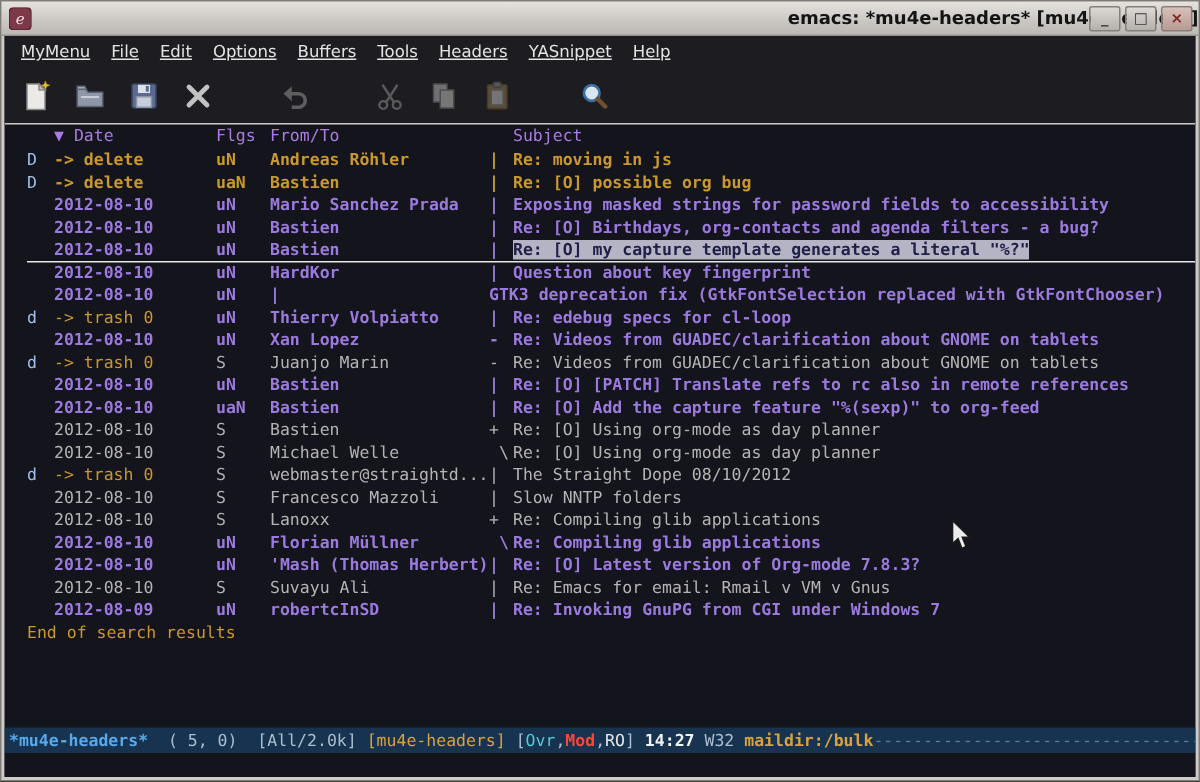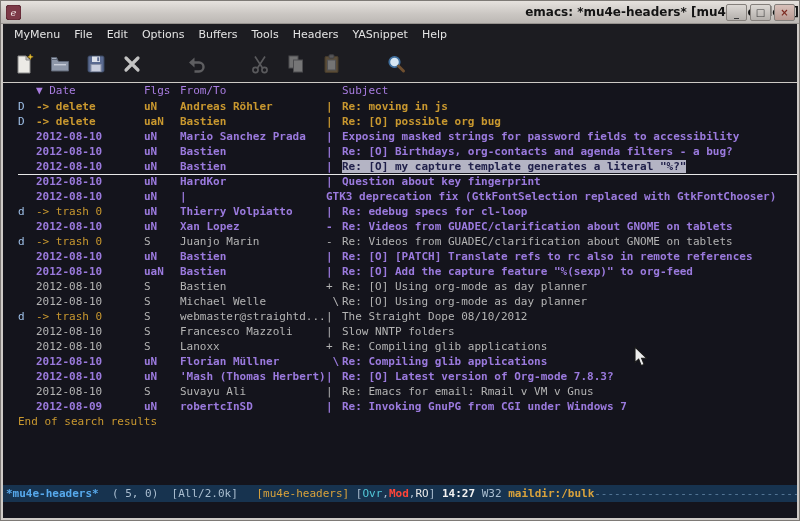--- a/index.html
+++ b/index.html
@@ -12,21 +12,21 @@
   .app-icon{margin-left:5px;width:15px;height:15px;flex:0 0 auto;}
   .title{position:absolute;left:0;right:0;text-align:right;font:bold 12px "DejaVu Sans",sans-serif;color:#141414;}
   .controls{margin-left:auto;margin-right:4px;display:flex;z-index:2;}
   .win-btn{width:19px;height:15px;margin-left:3px;background:linear-gradient(#dcd8d4,#b4b0ac);
            border:1px solid #847f7b;border-radius:2px;display:flex;align-items:center;justify-content:center;
            font:bold 10px "DejaVu Sans",sans-serif;color:#3a3a3a;cursor:default;}
   .win-btn.close{color:#7c2a20;background:linear-gradient(#d8c0ba,#b89a92);}
   
   .frame{flex:1;margin:0 2px 2px 2px;background:var(--buffer_bg);display:flex;flex-direction:column;overflow:hidden;}
   .menubar{flex:0 0 22px;background:var(--menubar_bg);display:flex;align-items:flex-end;padding-left:4px;
-           font:11px "DejaVu Sans",sans-serif;color:#e4e4e4;}
+           font:11px "DejaVu Sans",sans-serif;color:#e4e4e4;text-decoration:underline;}
   .menu-item{padding:0 7px;line-height:22px;cursor:default;}
   .toolbar{flex:0 0 37px;background:var(--toolbar_bg);border-bottom:1px solid #cdc9c5;
            display:flex;align-items:center;padding-left:8px;box-sizing:border-box;}
   .tool-button{width:26px;height:26px;margin-right:10px;display:flex;align-items:center;justify-content:center;}
   .tool-button svg{width:22px;height:22px;display:block;}
   .tool-button.disabled{opacity:.42;}
   .tool-button.gap{margin-left:28px;}
   
   .buffer{flex:1;overflow:hidden;padding-left:15px;display:flex;flex-direction:column;
           font:11px/15px "DejaVu Sans Mono",monospace;color:var(--buffer_fg);}
@@ -42,21 +42,21 @@
   .mark-trash .col-date{color:var(--marked);font-weight:normal;}
   .row .col-fringe{color:var(--mark_char);font-weight:normal;font-style:normal;}
   .row.current{box-shadow:0 1px 0 var(--current_underline);}
   .row.current .subject-inner{background:var(--current_box_bg);color:var(--current_box_fg);}
   .footer{flex:0 0 15px;color:var(--marked);}
   .filler{flex:1;}
   
   .modeline{flex:0 0 17px;background:var(--modeline_bg);color:var(--modeline_fg);
             font:11px/17px "DejaVu Sans Mono",monospace;white-space:pre;overflow:hidden;padding-left:3px;}
   .ml-buffer{color:var(--ml_buffer);font-weight:bold;}
-  .ml-mode{color:var(--ml_mode);margin-left:12px;}
+  .ml-mode{color:var(--ml_mode);}
   .ml-ovr{color:var(--ml_ovr);}
   .ml-mod{color:var(--ml_mod);font-weight:bold;}
   .ml-ro{color:var(--ml_ro);}
   .ml-time{color:var(--ml_time);font-weight:bold;}
   .ml-folder{color:var(--ml_folder);font-weight:bold;}
   .ml-dim{color:var(--ml_dim);}
   .echo{flex:0 0 16px;background:var(--buffer_bg);}
   .mouse-cursor{position:absolute;left:633px;top:345px;z-index:9;}
 </style>
 </head>

